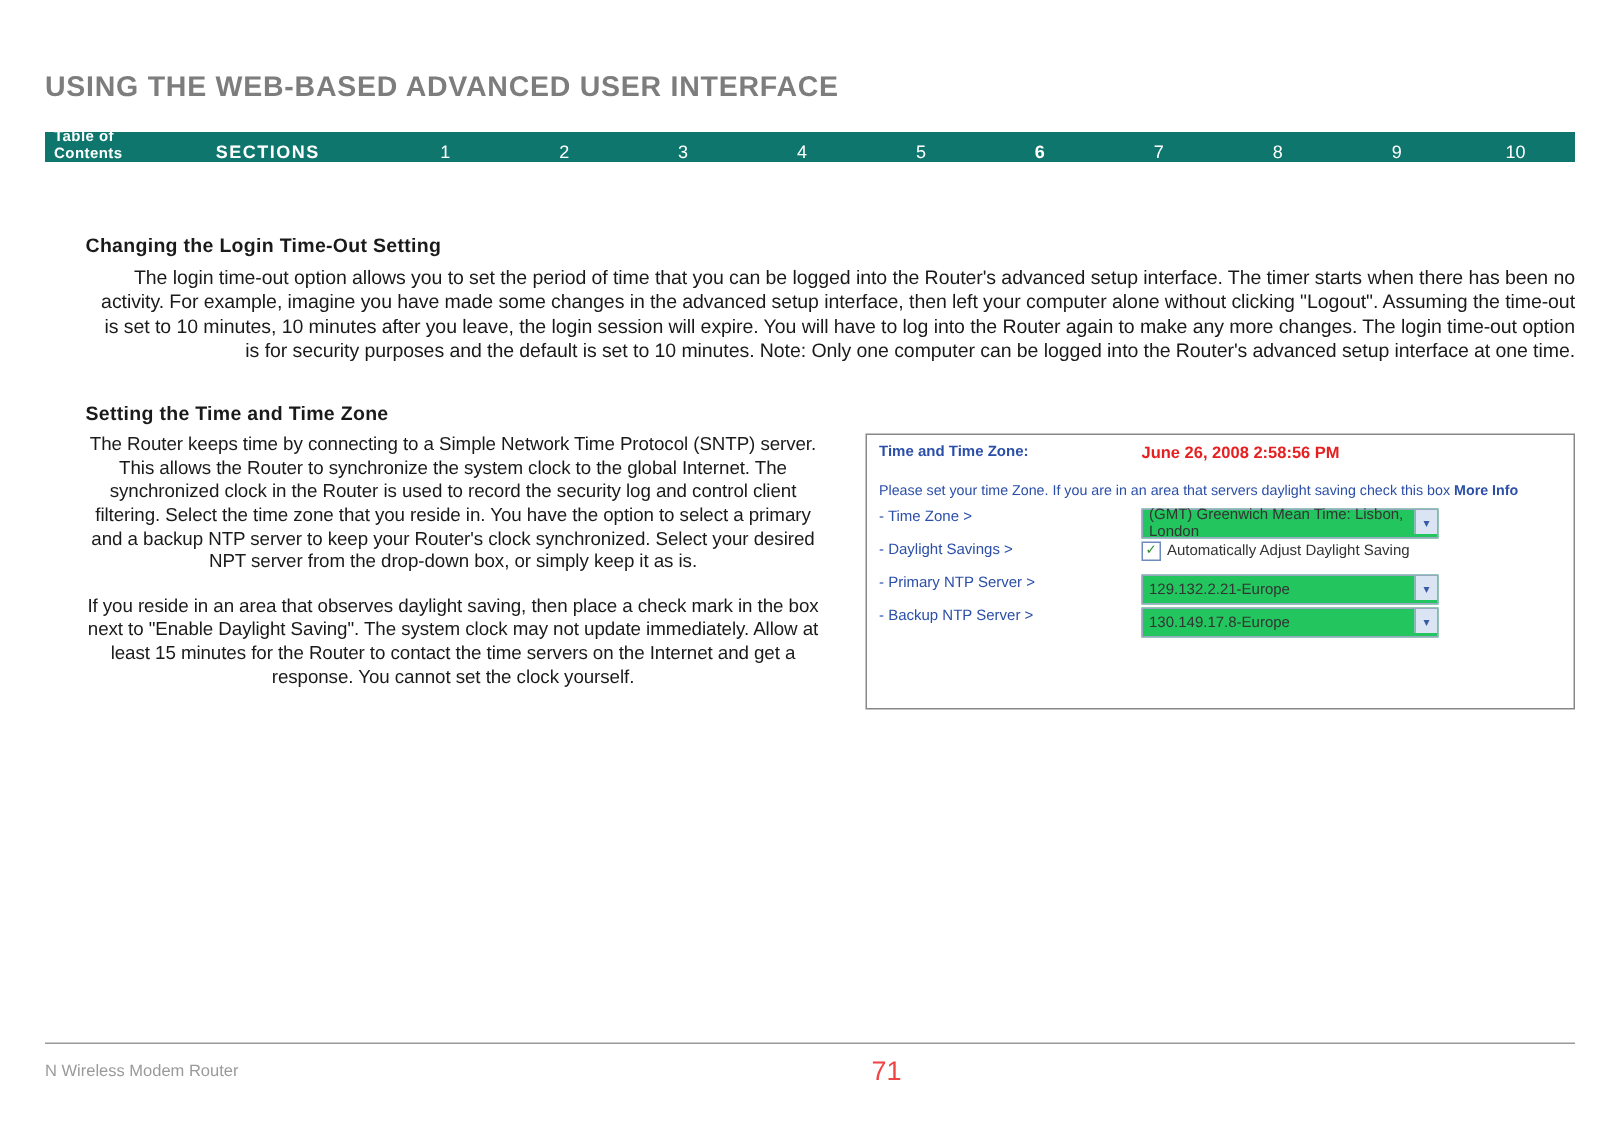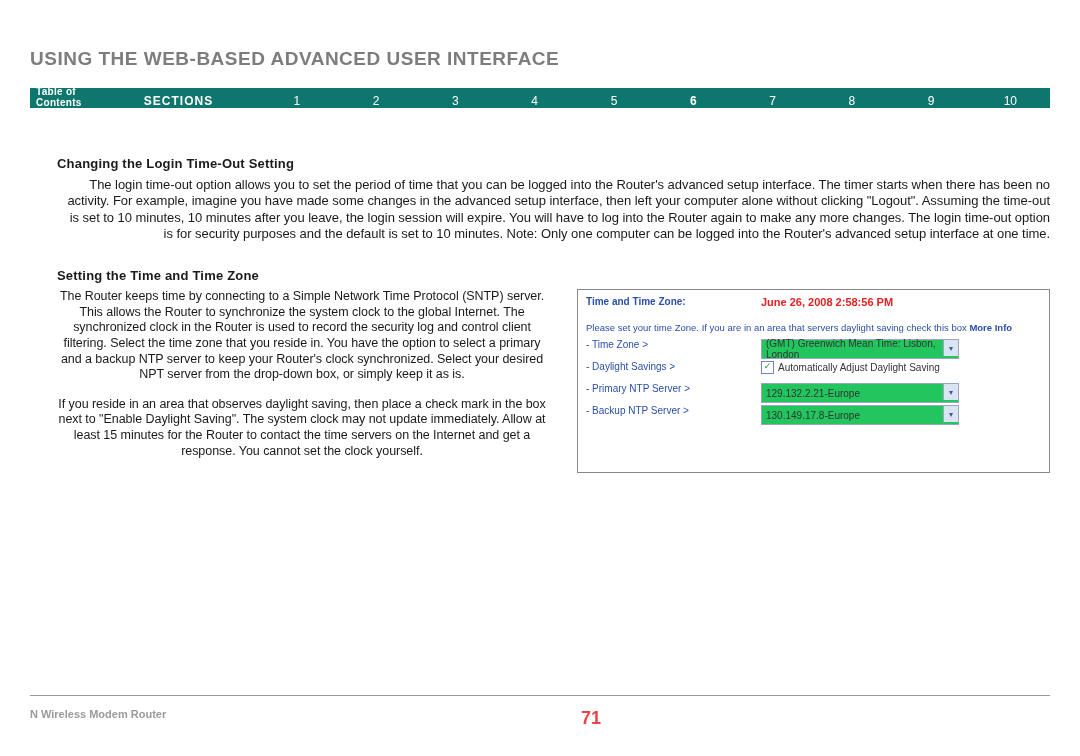--- a/index.html
+++ b/index.html
@@ -168,24 +168,24 @@
     bottom: 60px;
     border-top: 1px solid #999;
   }
   .footer {
     position: absolute;
     left: 30px;
     right: 16px;
     bottom: 36px;
     display: flex;
     justify-content: space-between;
-    align-items: flex-start;
+    align-items: center;
     font-size: 11px;
     color: #9a9a9a;
-    font-weight: bold;
+    font-weight: normal;
   }
   .footer .pageno {
     position: absolute;
     left: 50%;
     transform: translateX(-50%);
     color: #ef4444;
     font-size: 18px;
     margin-left: 44px;
   }
 </style>

